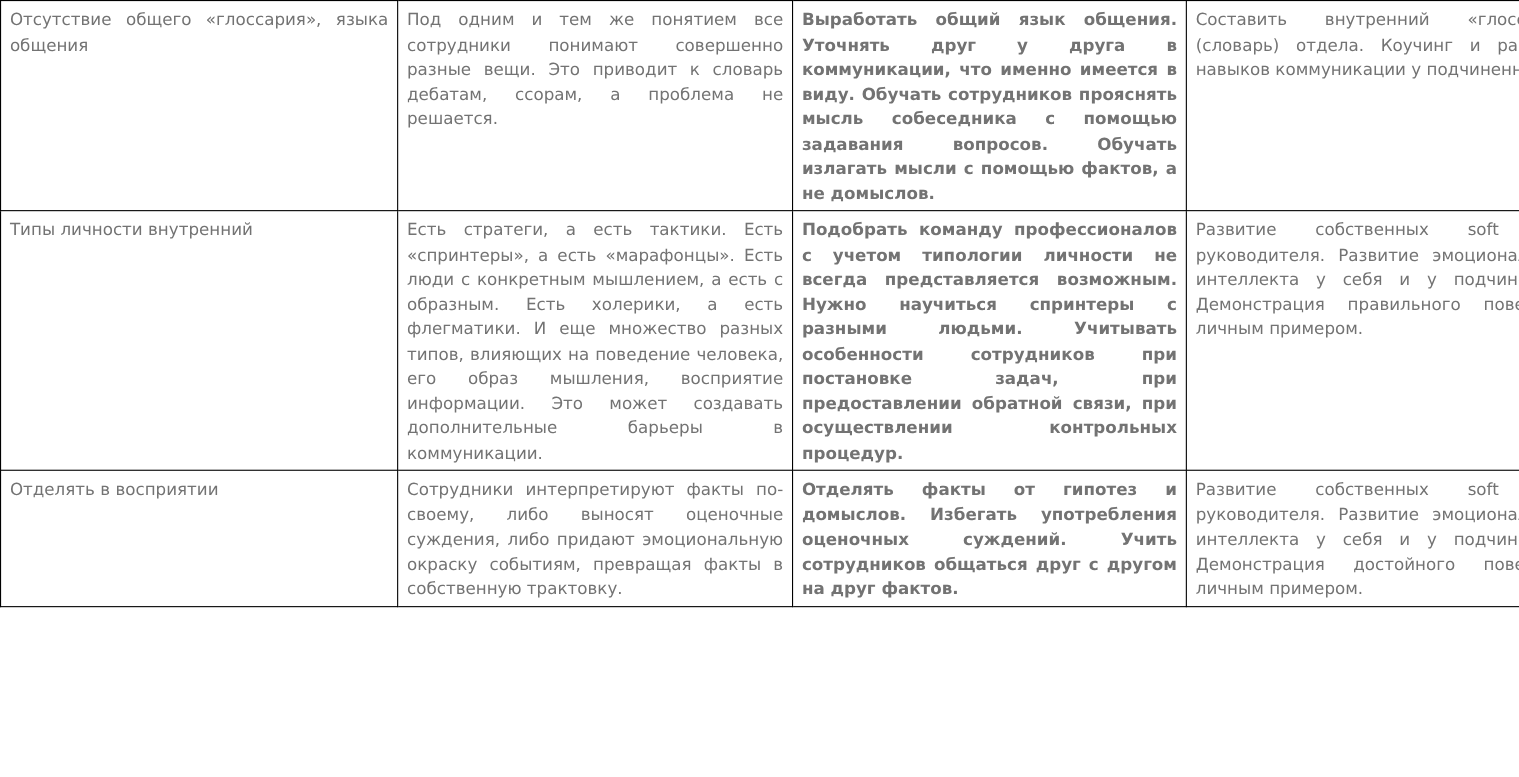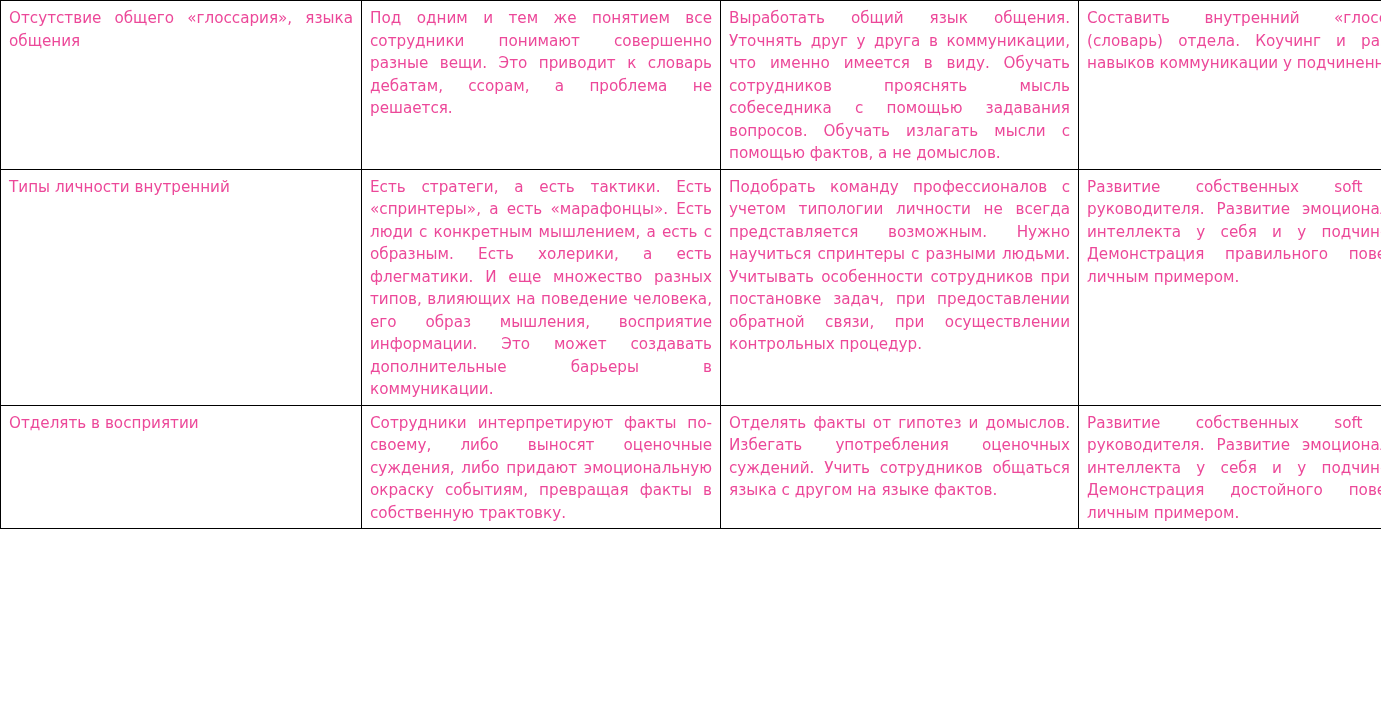--- a/index.html
+++ b/index.html
@@ -17,26 +17,26 @@
     border-collapse: collapse;
     width: 1381px;
     table-layout: fixed;
   }
   table.doc-table td {
     border: 1px solid #000000;
     vertical-align: top;
     padding: 6px 8px 4px 8px;
     font-size: 15.2px;
     line-height: 1.48;
-    color: #ec4899;
+    color: #737373;
     font-family: "DejaVu Sans", sans-serif;
   }
   td.col-0 { width: 344px; text-align: justify; text-align-last: left; }
   td.col-1 { width: 342px; text-align: justify; text-align-last: left; }
-  td.col-2 { width: 341px; text-align: justify; text-align-last: left; }
+  td.col-2 { width: 341px; text-align: justify; text-align-last: left; font-weight: bold; }
   td.col-3 { width: 348px; text-align: justify; text-align-last: left; }
   
   table.doc-table tr:first-child td { border-top: 1px solid #000000; }
   .cell-text { display: block; }
 </style>
 </head>
 <body>
 
 <table class="doc-table">
   <tbody>
@@ -69,20 +69,20 @@
       </td>
     </tr>
     <tr>
       <td class="col-0">
         <span class="cell-text">Отделять в восприятии</span>
       </td>
       <td class="col-1">
         <span class="cell-text">Сотрудники интерпретируют факты по-своему, либо выносят оценочные суждения, либо придают эмоциональную окраску событиям, превращая факты в собственную трактовку.</span>
       </td>
       <td class="col-2">
-        <span class="cell-text">Отделять факты от гипотез и домыслов. Избегать употребления оценочных суждений. Учить сотрудников общаться языка с другом на языке фактов.</span>
+        <span class="cell-text">Отделять факты от гипотез и домыслов. Избегать употребления оценочных суждений. Учить сотрудников общаться друг с другом на друг фактов.</span>
       </td>
       <td class="col-3">
         <span class="cell-text">Развитие собственных soft skills руководителя. Развитие эмоционального интеллекта у себя и у подчиненных. Демонстрация достойного поведения личным примером.</span>
       </td>
     </tr>
   </tbody>
 </table>
 
 </body></html>

